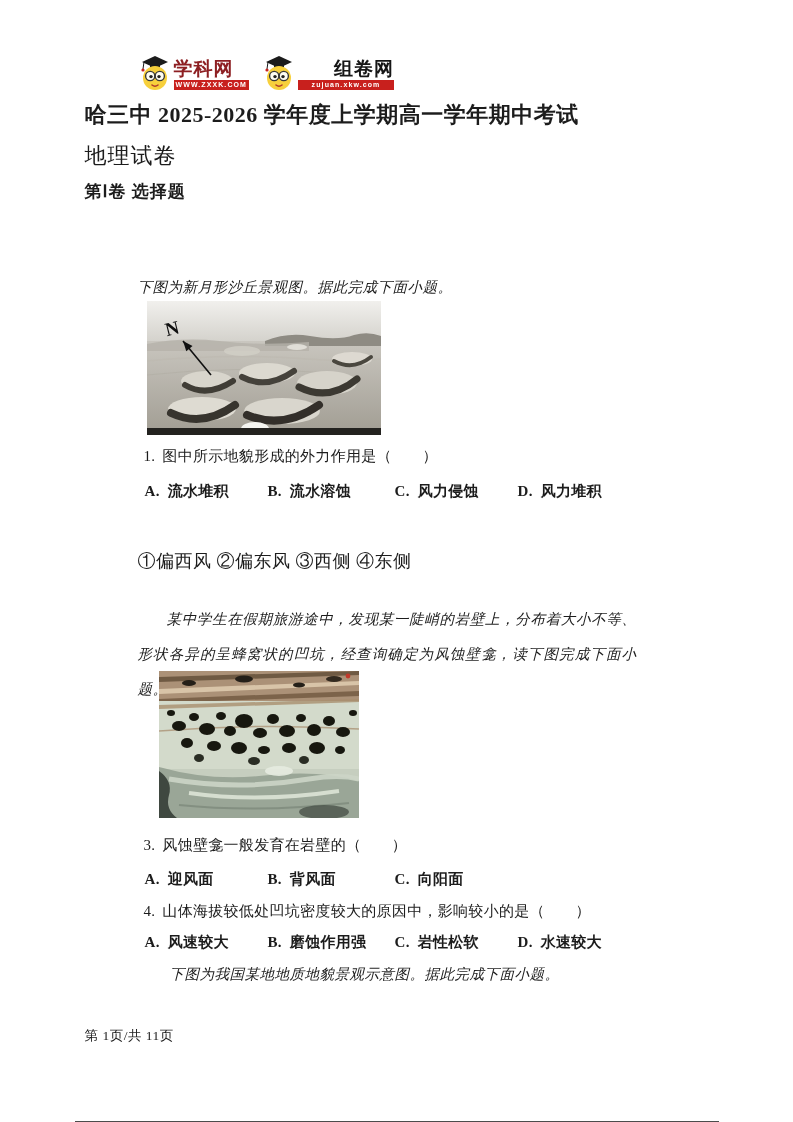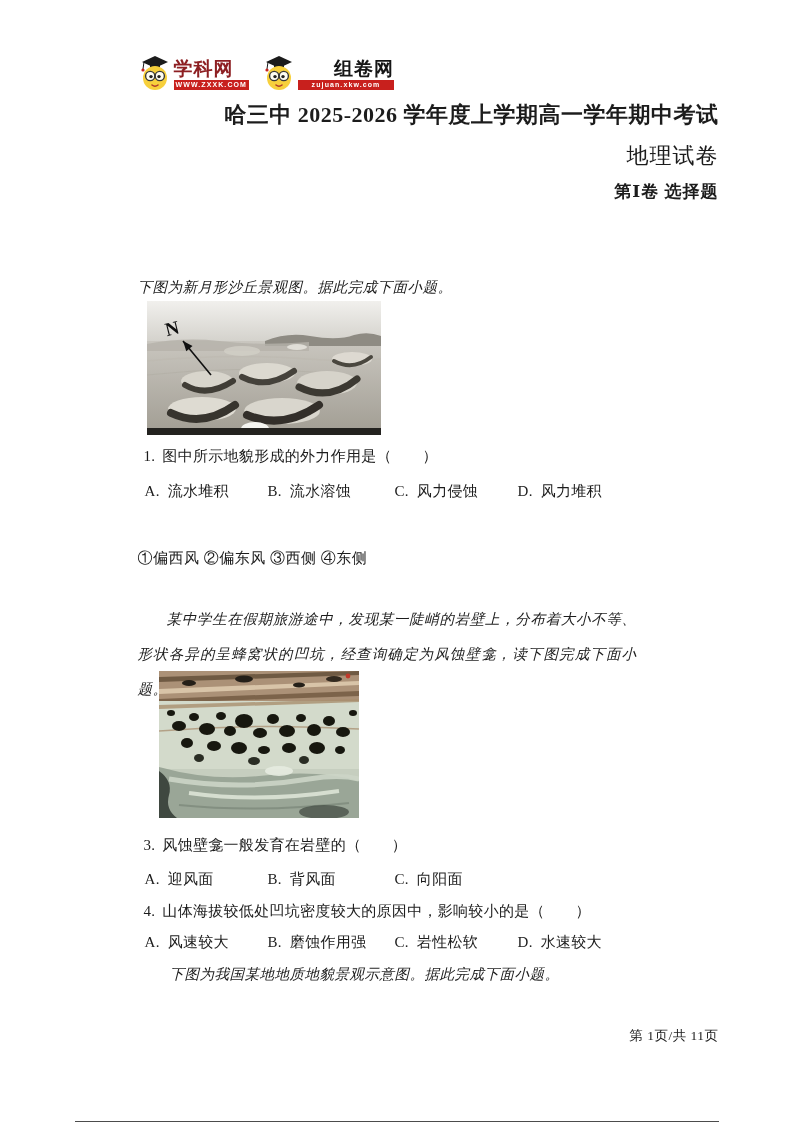--- a/index.html
+++ b/index.html
@@ -1,55 +1,55 @@
 <!DOCTYPE html>
 <html><head>
 <meta charset="utf-8">
 <style>
   * { margin:0; padding:0; box-sizing:border-box; }
   html,body { background:#ffffff; }
   body { font-family:"Liberation Serif","DejaVu Serif",serif; color:#1c1c1c; }
   #page { position:relative; width:644px; height:1122px; background:#ffffff; overflow:hidden; margin:4px auto; }
   .abs { position:absolute; }
-  .center { left:0; right:0; text-align:right; }
+  .center { left:10px; right:0; text-align:left; }
 
   
   .logos { position:absolute; top:48px; left:63px; display:flex; gap:13px; align-items:flex-start; }
   .logo { display:flex; align-items:flex-start; gap:2px; }
   .logo-col { display:flex; flex-direction:column; margin-top:7px; }
   .logo-name { font-size:19px; font-weight:700; font-family:"Liberation Sans","DejaVu Sans",sans-serif; letter-spacing:1px; line-height:20px; }
   .logo1 .logo-name { color:#8d1f22; }
   .logo2 .logo-name { color:#161616;padding-left:36px; }
   .logo-url { background:#c8201d; color:#ffffff; font-family:"Liberation Sans","DejaVu Sans",sans-serif;
               font-size:7px; font-weight:700; letter-spacing:1.1px; text-align:center; padding:1px 2px;
               margin-top:1px; text-transform:none; line-height:8px; }
 
   
   .title    { top:96px;  font-size:22px; font-weight:700; letter-spacing:0.5px; }
   .subtitle { top:137px; font-size:22px; font-weight:400; letter-spacing:1px; }
-  .section  { top:176px; font-size:17px; font-weight:700; letter-spacing:1px; }
+  .section  { top:176px; font-size:17px; font-weight:700; letter-spacing:1px;font-family:Liberation Serif, serif; }
 
   .instructions { top:206px; left:63px; right:68px; font-size:16px; font-weight:700;
                   line-height:33.5px; text-align:justify; letter-spacing:0.4px; }
 
   .passage { font-size:14.5px; font-style:italic; letter-spacing:0.5px; line-height:35px; }
   .p1 { top:266px; left:63px; right:68px; }
   .p2 { top:598px; left:63px; right:82px; text-indent:2em; text-align:justify; }
   .p3 { top:953px; left:63px; right:68px; text-indent:2.2em; }
 
   .stem { position:absolute; left:69px; font-size:15px; letter-spacing:0.3px; }
   .qnum { margin-right:7px; }
   .stem-q1 { top:443px; }
   .stem-q2 { top:511px; }
-  .subopts { position:absolute; left:63px; top:545px; font-size:15px; letter-spacing:0.5px; }
+  .subopts { position:absolute; left:63px; top:545px; font-size:18px; letter-spacing:0.5px; }
   .stem-q3 { top:832px; }
   .stem-q4 { top:898px; }
 
   .options { position:absolute; left:70px; right:40px; display:grid;
-             grid-template-columns:123px 127px 123px 1fr; font-size:15px; letter-spacing:0.3px; }
+             grid-template-columns:123px 127px 123px 1fr; font-size:15px; letter-spacing:0.3px;font-weight:bold; }
   .opts-q1 { top:478px; }
   .opts-q2 { top:577px; }
   .opts-q3 { top:866px; }
   .opts-q4 { top:929px; }
   .opt-label { margin-right:8px; }
 
   
   .fig { position:absolute; line-height:0; }
   .fig-dune { top:297px; left:72px; }
   .fig-rock { top:667px; left:84px; }

